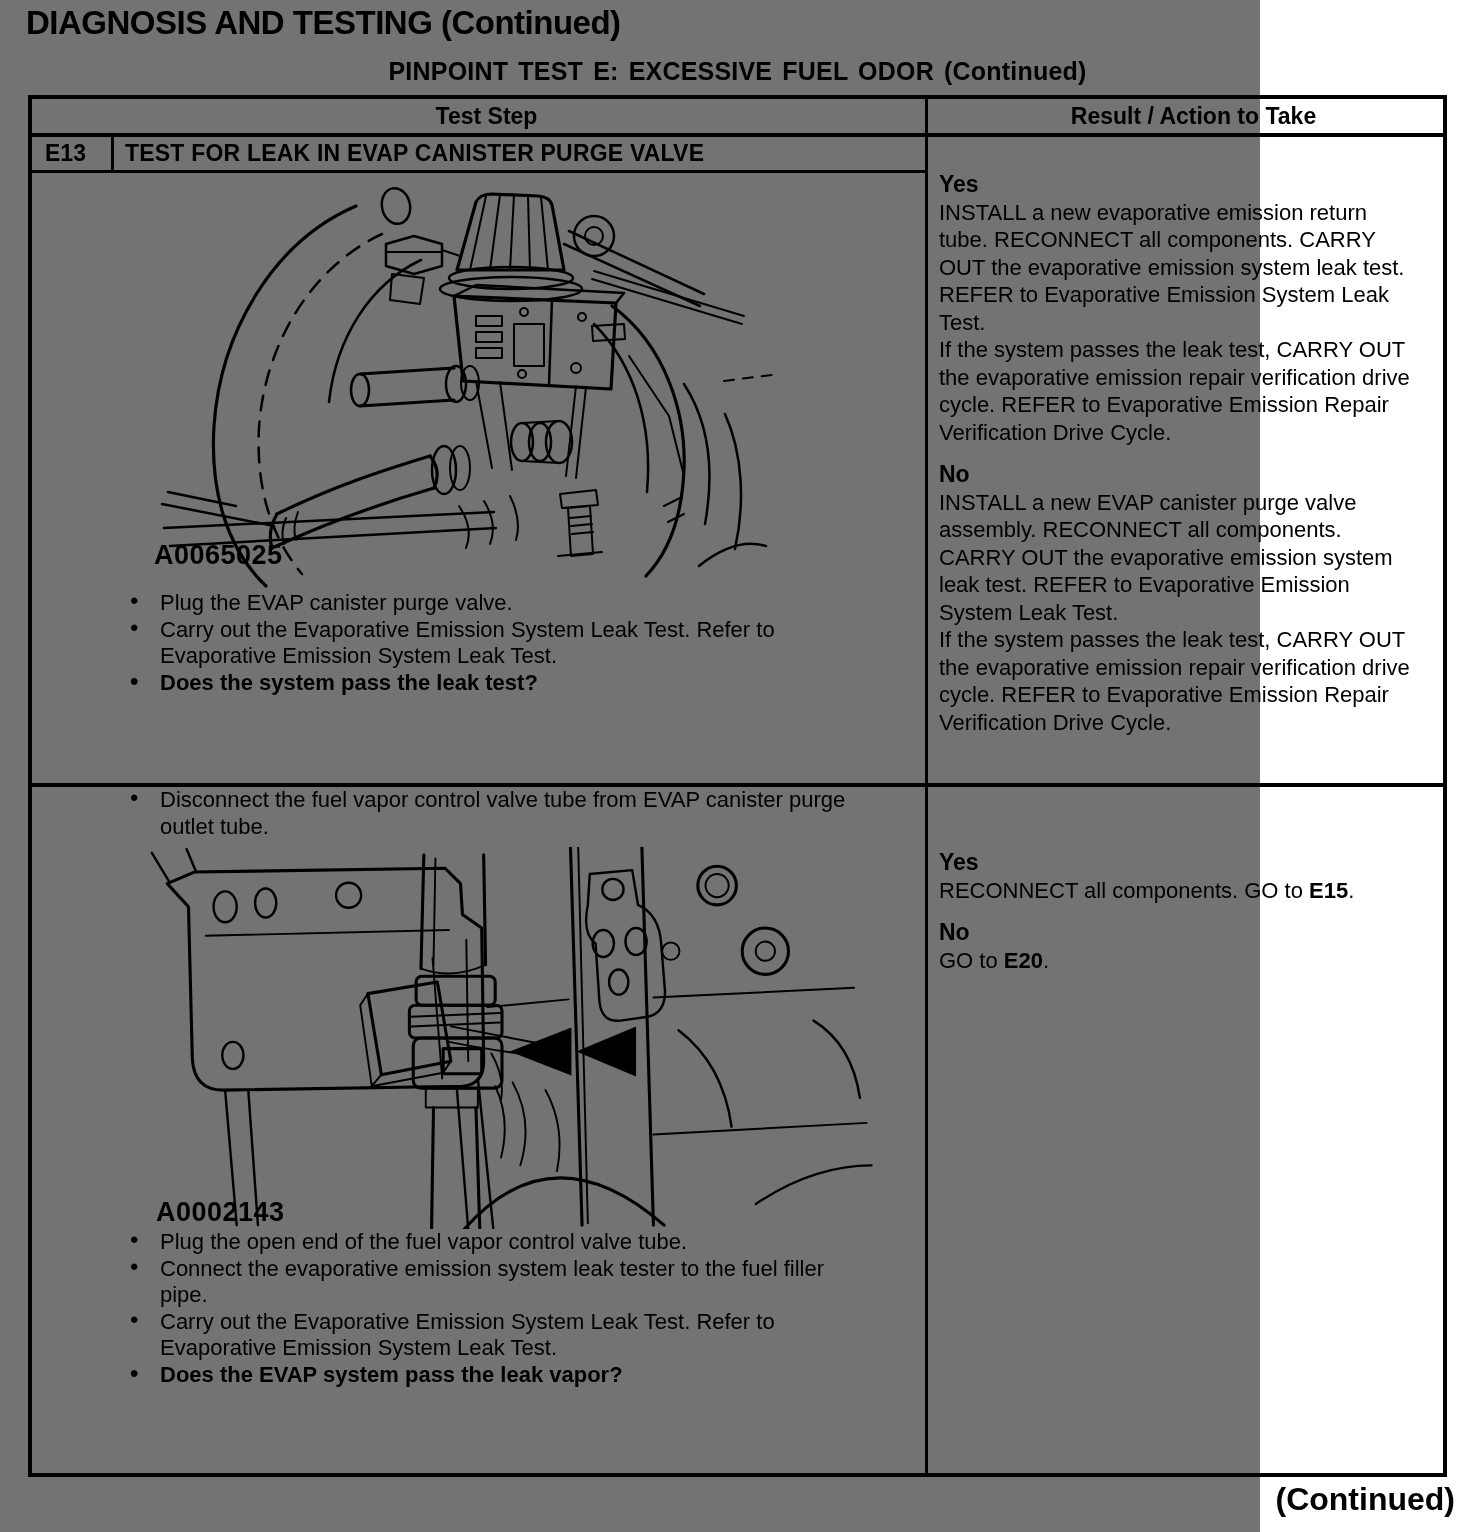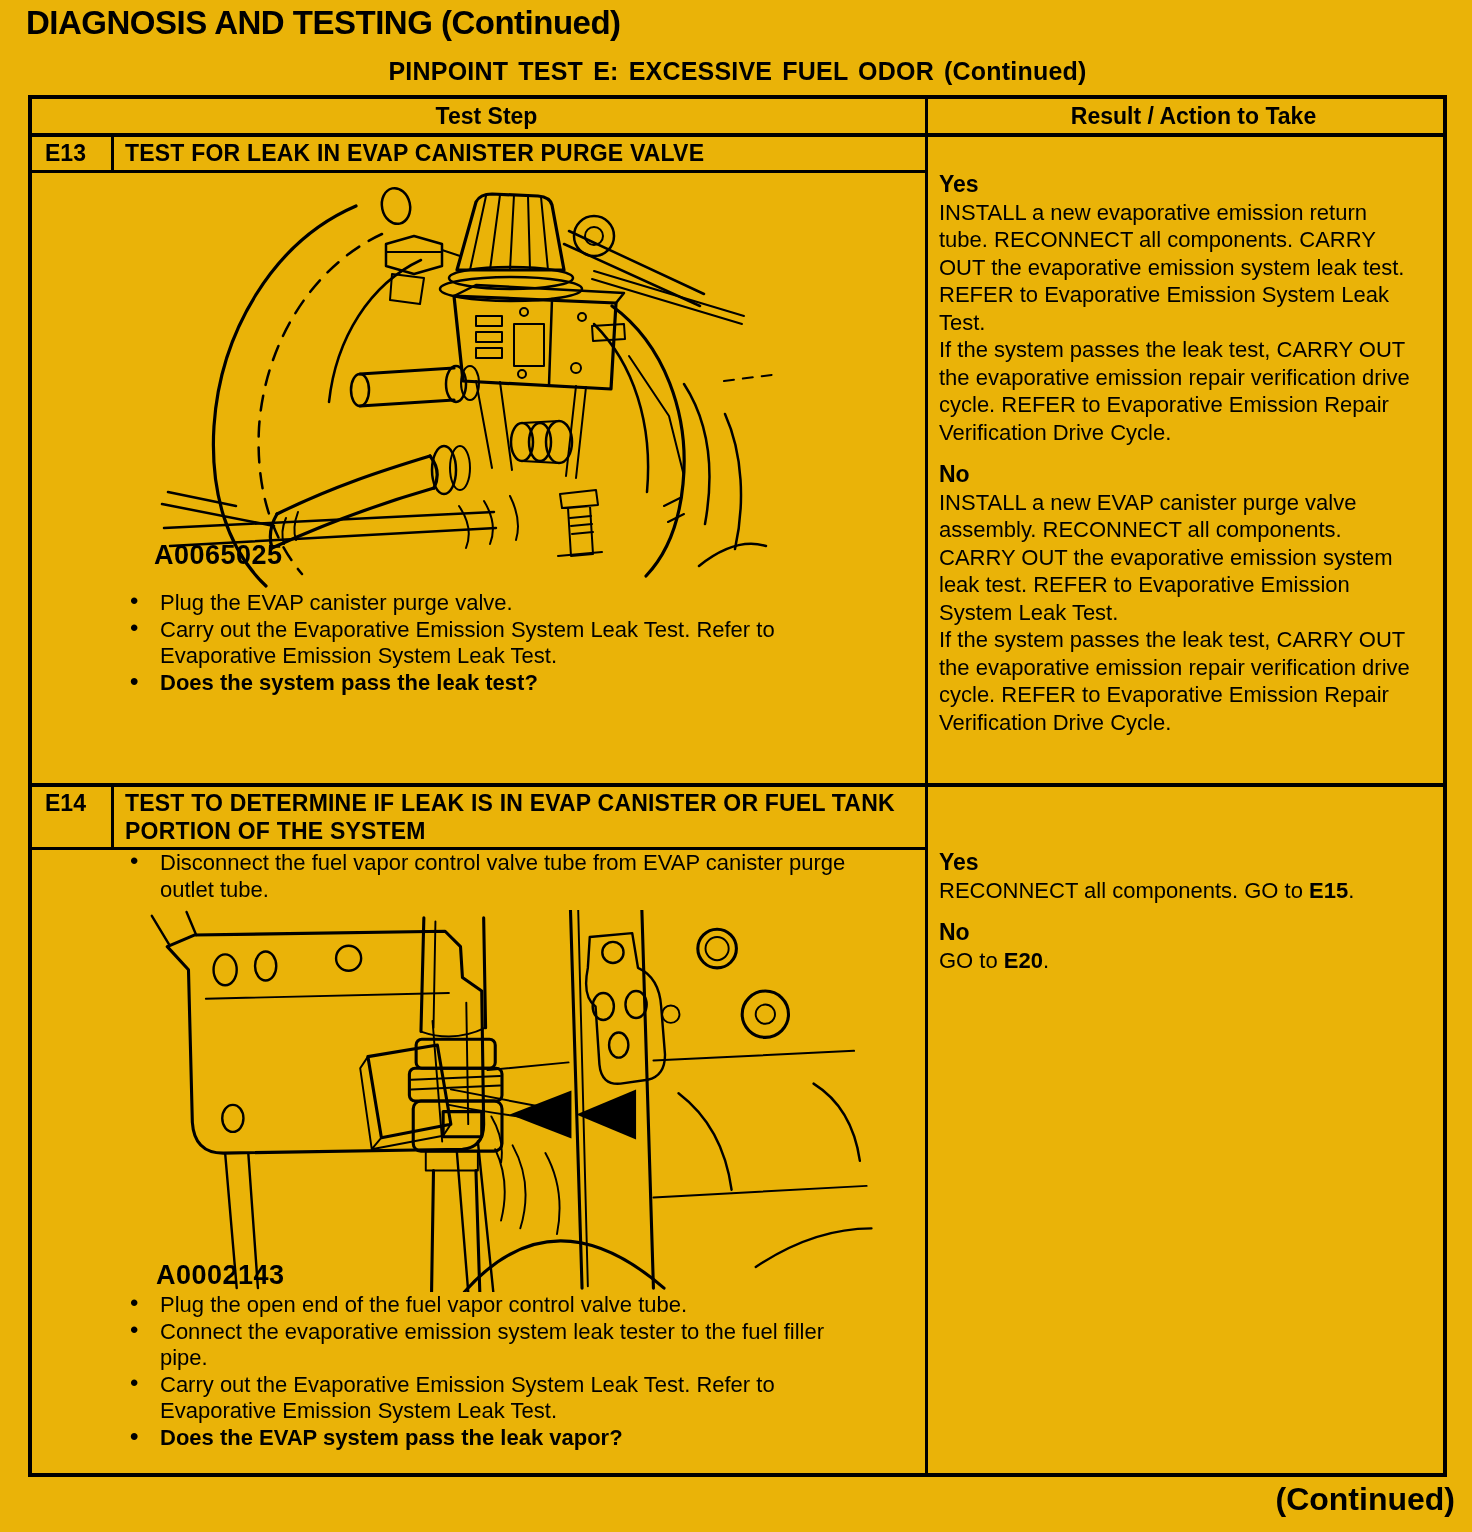--- a/index.html
+++ b/index.html
@@ -1,18 +1,18 @@
 <!DOCTYPE html>
 <html><head>
 <meta charset="utf-8">
 <style>
   * { box-sizing: border-box; }
   html,body { margin:0; padding:0; background:#fff; }
   .page {
-    position:relative; width:1472px; height:1532px; background:#eab308;
+    position:relative; width:1260px; height:1532px; background:#737373;
     font-family:"Liberation Sans", sans-serif; color:#000;
     -webkit-font-smoothing:antialiased;
   }
   .page-title {
     position:absolute; left:26px; top:4px;
     font-size:33px; font-weight:700; letter-spacing:-0.5px; white-space:nowrap;
   }
   .page-subtitle {
     position:absolute; left:28px; top:57px; width:1419px; text-align:center;
     font-size:25px; font-weight:700; letter-spacing:0.2px; word-spacing:3px; white-space:nowrap;
@@ -176,24 +176,20 @@
         <div class="res-block">
           <div class="res-label">No</div>
           <div class="res-text">INSTALL a new EVAP canister purge valve assembly. RECONNECT all components. CARRY OUT the evaporative emission system leak test. REFER to Evaporative Emission System Leak Test.
 If the system passes the leak test, CARRY OUT the evaporative emission repair verification drive cycle. REFER to Evaporative Emission Repair Verification Drive Cycle.</div>
         </div>
       </div>
     </div>
 
     <div class="trow trow-e14">
       <div class="row-left">
-        <div class="row-head rh-e14">
-          <div class="row-id">E14</div>
-          <div class="row-title">TEST TO DETERMINE IF LEAK IS IN EVAP CANISTER OR FUEL TANK PORTION OF THE SYSTEM</div>
-        </div>
         <div class="row-body">
           <ul class="blist intro">
             <li>Disconnect the fuel vapor control valve tube from EVAP canister purge outlet tube.</li>
           </ul>
           <div class="fig fig-e14">
             <svg width="810" height="382" viewBox="0 0 810 396">
 
               <path class="stroke sw3" d="M30,38 L58,26 L318,22 L334,38 L336,70 L356,84 L358,222 Q358,246 336,248 L88,252 Q58,252 56,220 L52,62 Z"></path>
               <path class="stroke" d="M32,36 L14,6 M60,26 L50,2"></path>
               <ellipse class="stroke" cx="90" cy="62" rx="12" ry="16"></ellipse>

